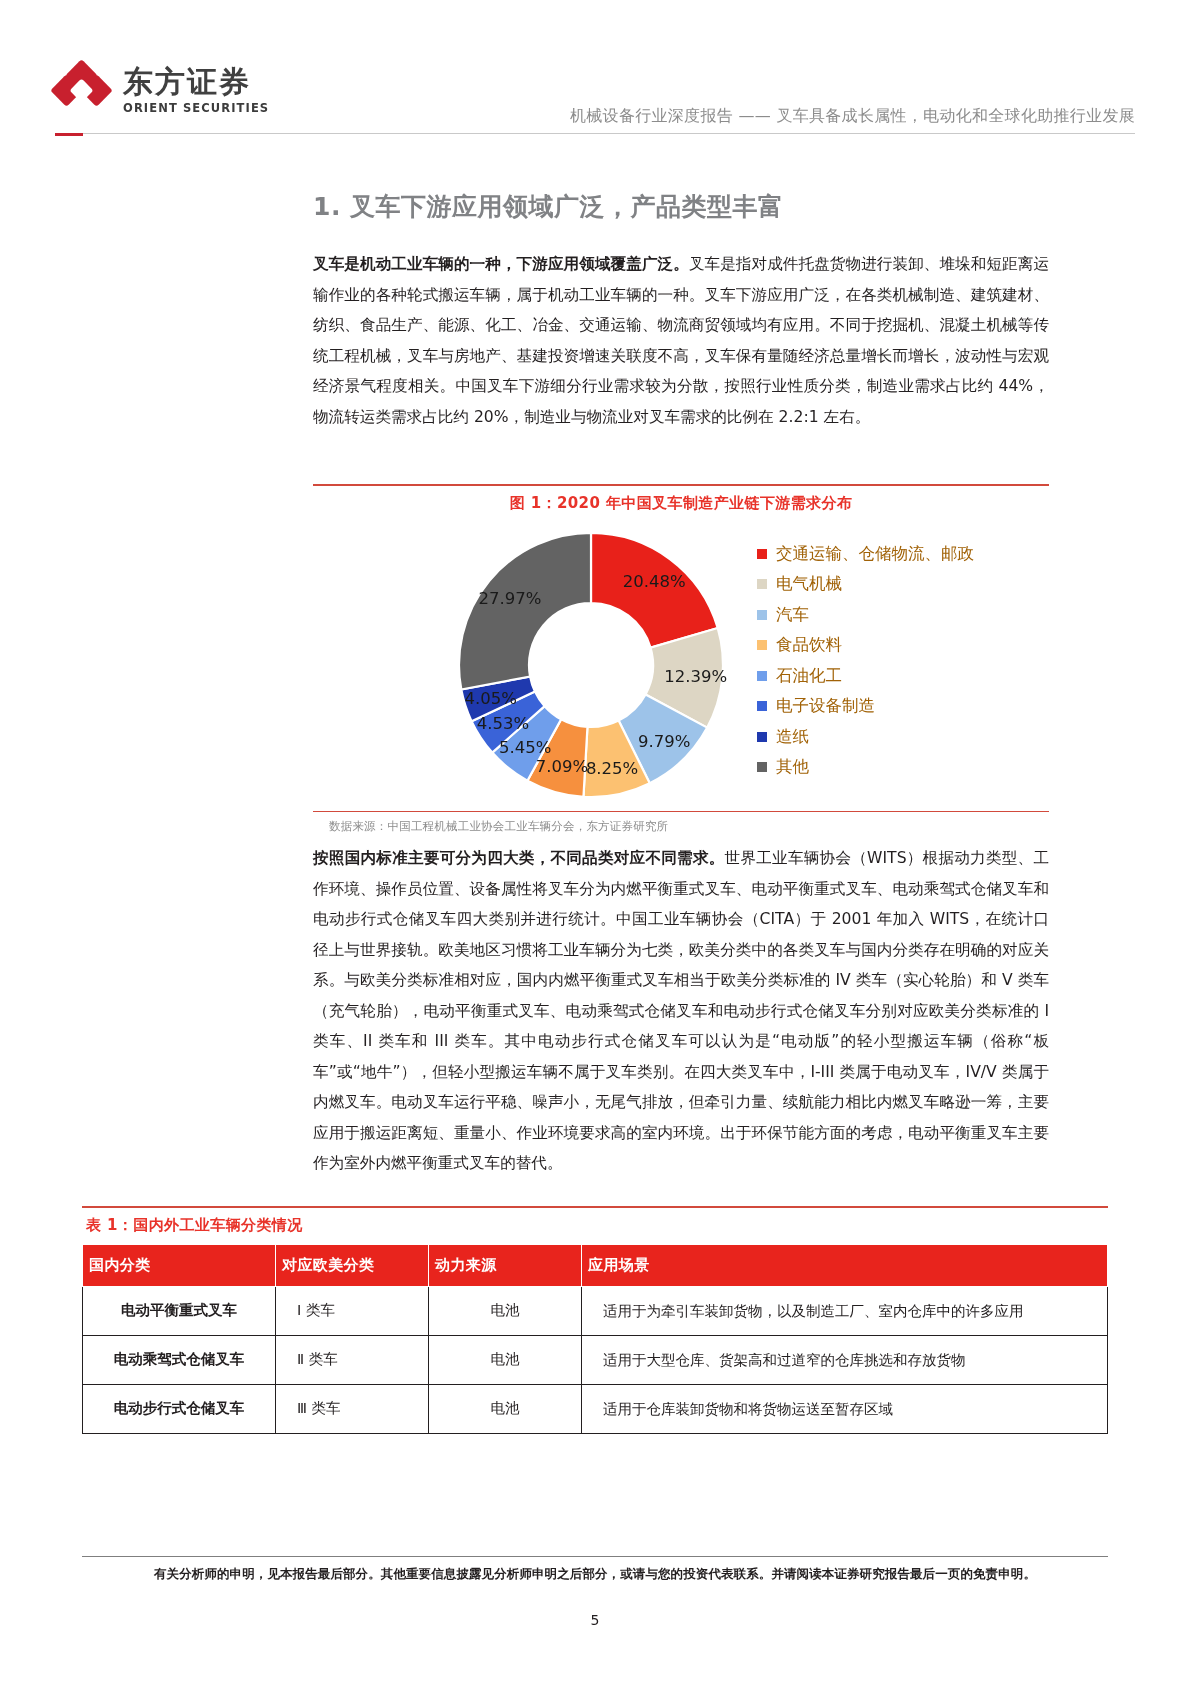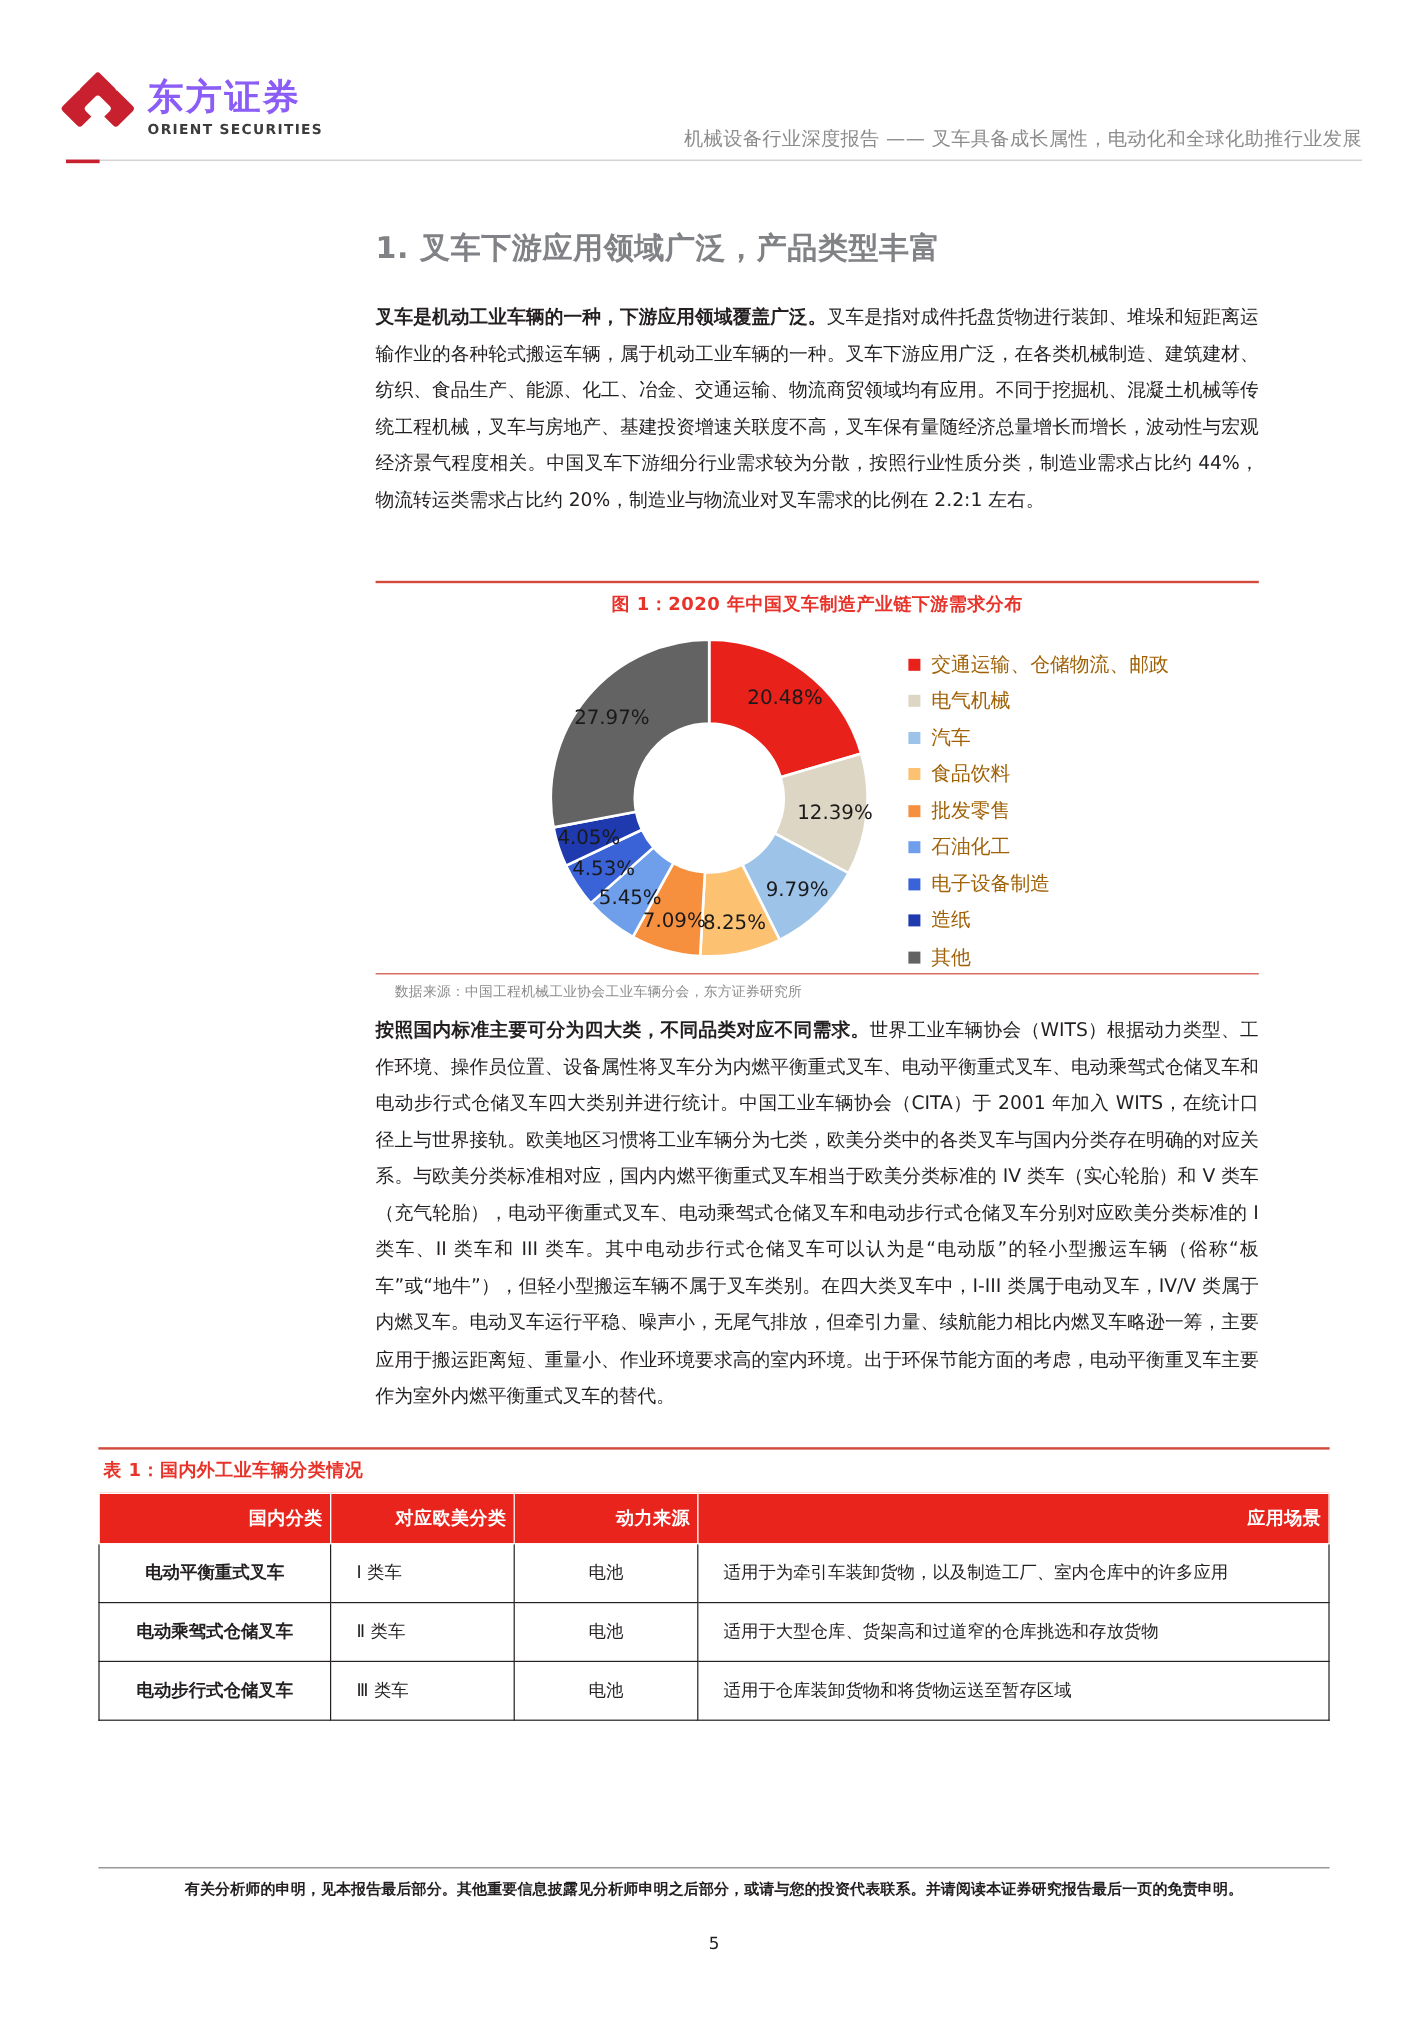--- a/index.html
+++ b/index.html
@@ -50,21 +50,21 @@
   }
   .logo-mark .d1 { left: 0px;  top: 15px; }
   .logo-mark .d2 { left: 15px; top: 0px;  }
   .logo-mark .d3 { left: 30px; top: 15px; }
   .logo-mark .d4 { left: 15px; top: 30px; background:#ffffff; width:17px; height:17px; left:18px; top:18px;}
   .logo-text { display: flex; flex-direction: column; line-height: 1; }
   .logo-cn {
     font-size: 30px;
     font-weight: 700;
     letter-spacing: 2px;
-    color: #8b5cf6;
+    color: #404040;
   }
   .logo-en {
     font-size: 11.5px;
     font-weight: 700;
     letter-spacing: 1.1px;
     color: #3c3c3c;
     margin-top: 6px;
   }
   .header-title {
     position: absolute;
@@ -223,21 +223,21 @@
     width: 1026px;
     table-layout: fixed;
   }
   table.cls th {
     background: #e8241d;
     color: #ffffff;
     font-size: 15px;
     font-weight: 700;
     padding: 11px 6px;
     border: 1px solid #ffffff;
-    text-align: right;
+    text-align: left;
     letter-spacing: 0.4px;
   }
   table.cls td {
     border: 1px solid #231f20;
     font-size: 14.5px;
     padding: 11px 21px;
     color: #231f20;
     vertical-align: middle;
   }
   table.cls td.c1 {
@@ -354,24 +354,20 @@
             <span class="legend-swatch" style="background: rgb(221, 214, 196);"></span>
             <span class="legend-label">电气机械</span>
           </div>
           <div class="legend-item">
             <span class="legend-swatch" style="background: rgb(157, 195, 233);"></span>
             <span class="legend-label">汽车</span>
           </div>
           <div class="legend-item">
             <span class="legend-swatch" style="background: rgb(252, 193, 113);"></span>
             <span class="legend-label">食品饮料</span>
-          </div>
-          <div class="legend-item">
-            <span class="legend-swatch" style="background: rgb(246, 144, 62);"></span>
-            <span class="legend-label">批发零售</span>
           </div>
           <div class="legend-item">
             <span class="legend-swatch" style="background: rgb(111, 158, 235);"></span>
             <span class="legend-label">石油化工</span>
           </div>
           <div class="legend-item">
             <span class="legend-swatch" style="background: rgb(58, 99, 216);"></span>
             <span class="legend-label">电子设备制造</span>
           </div>
           <div class="legend-item">

